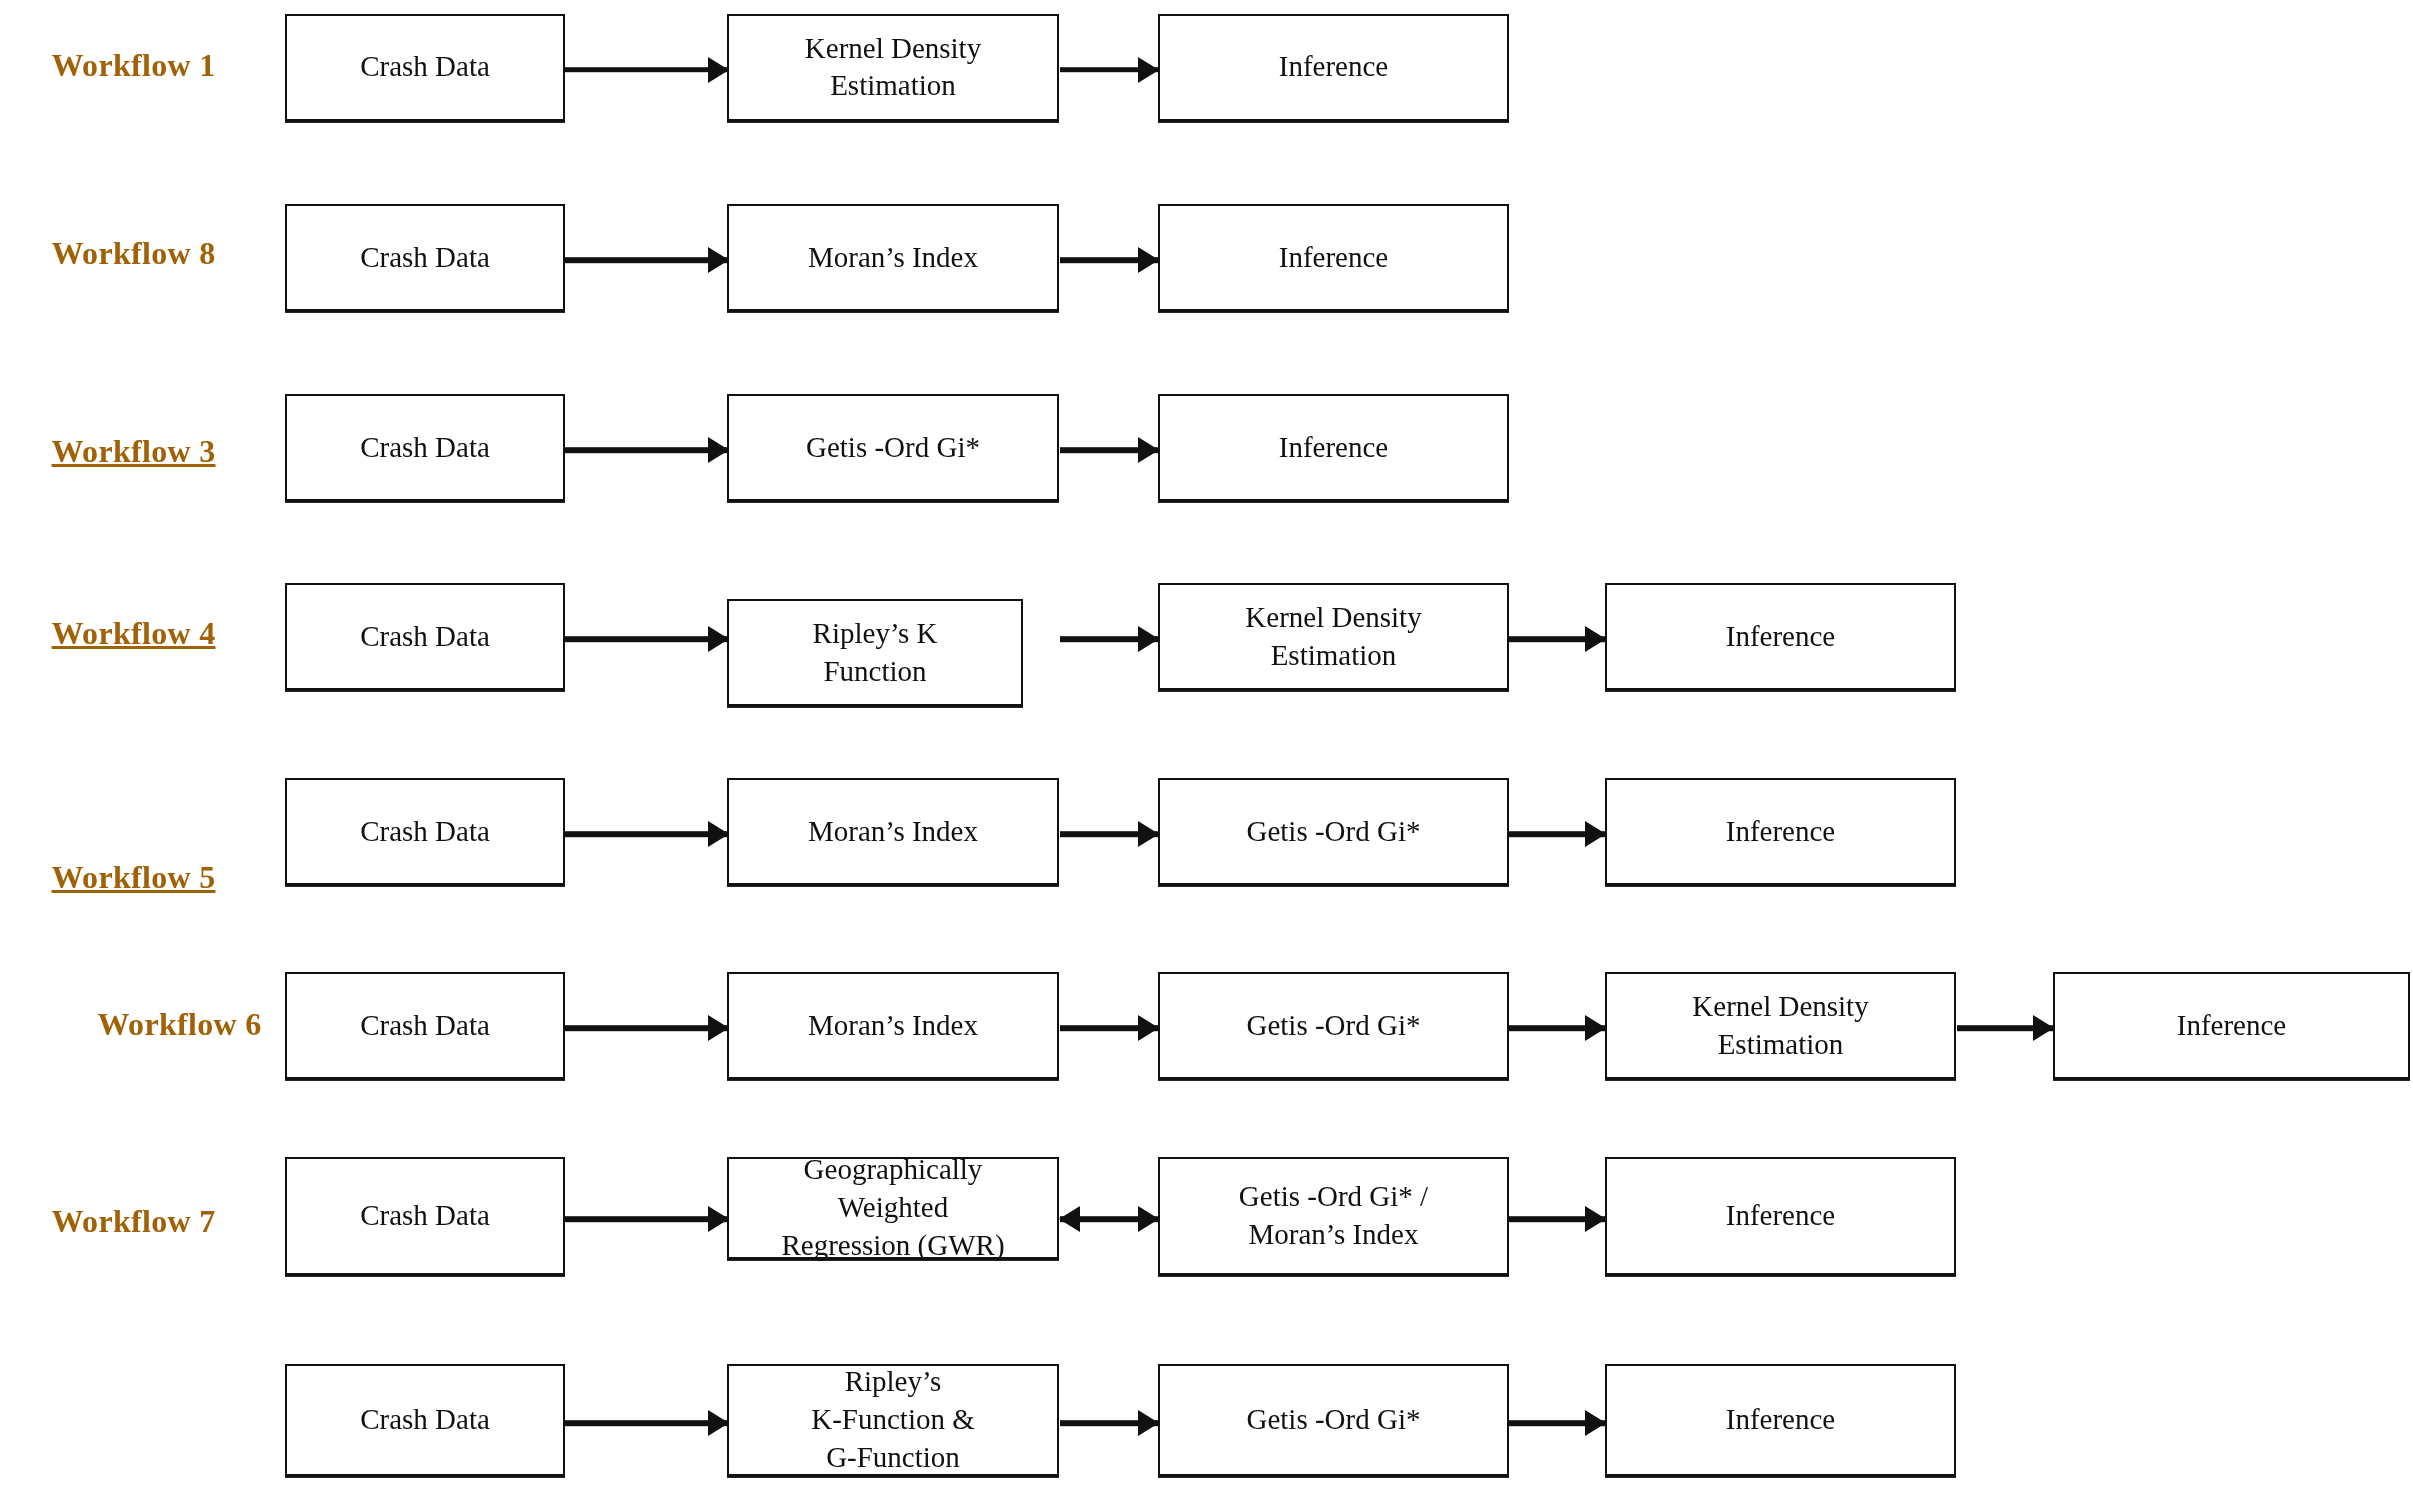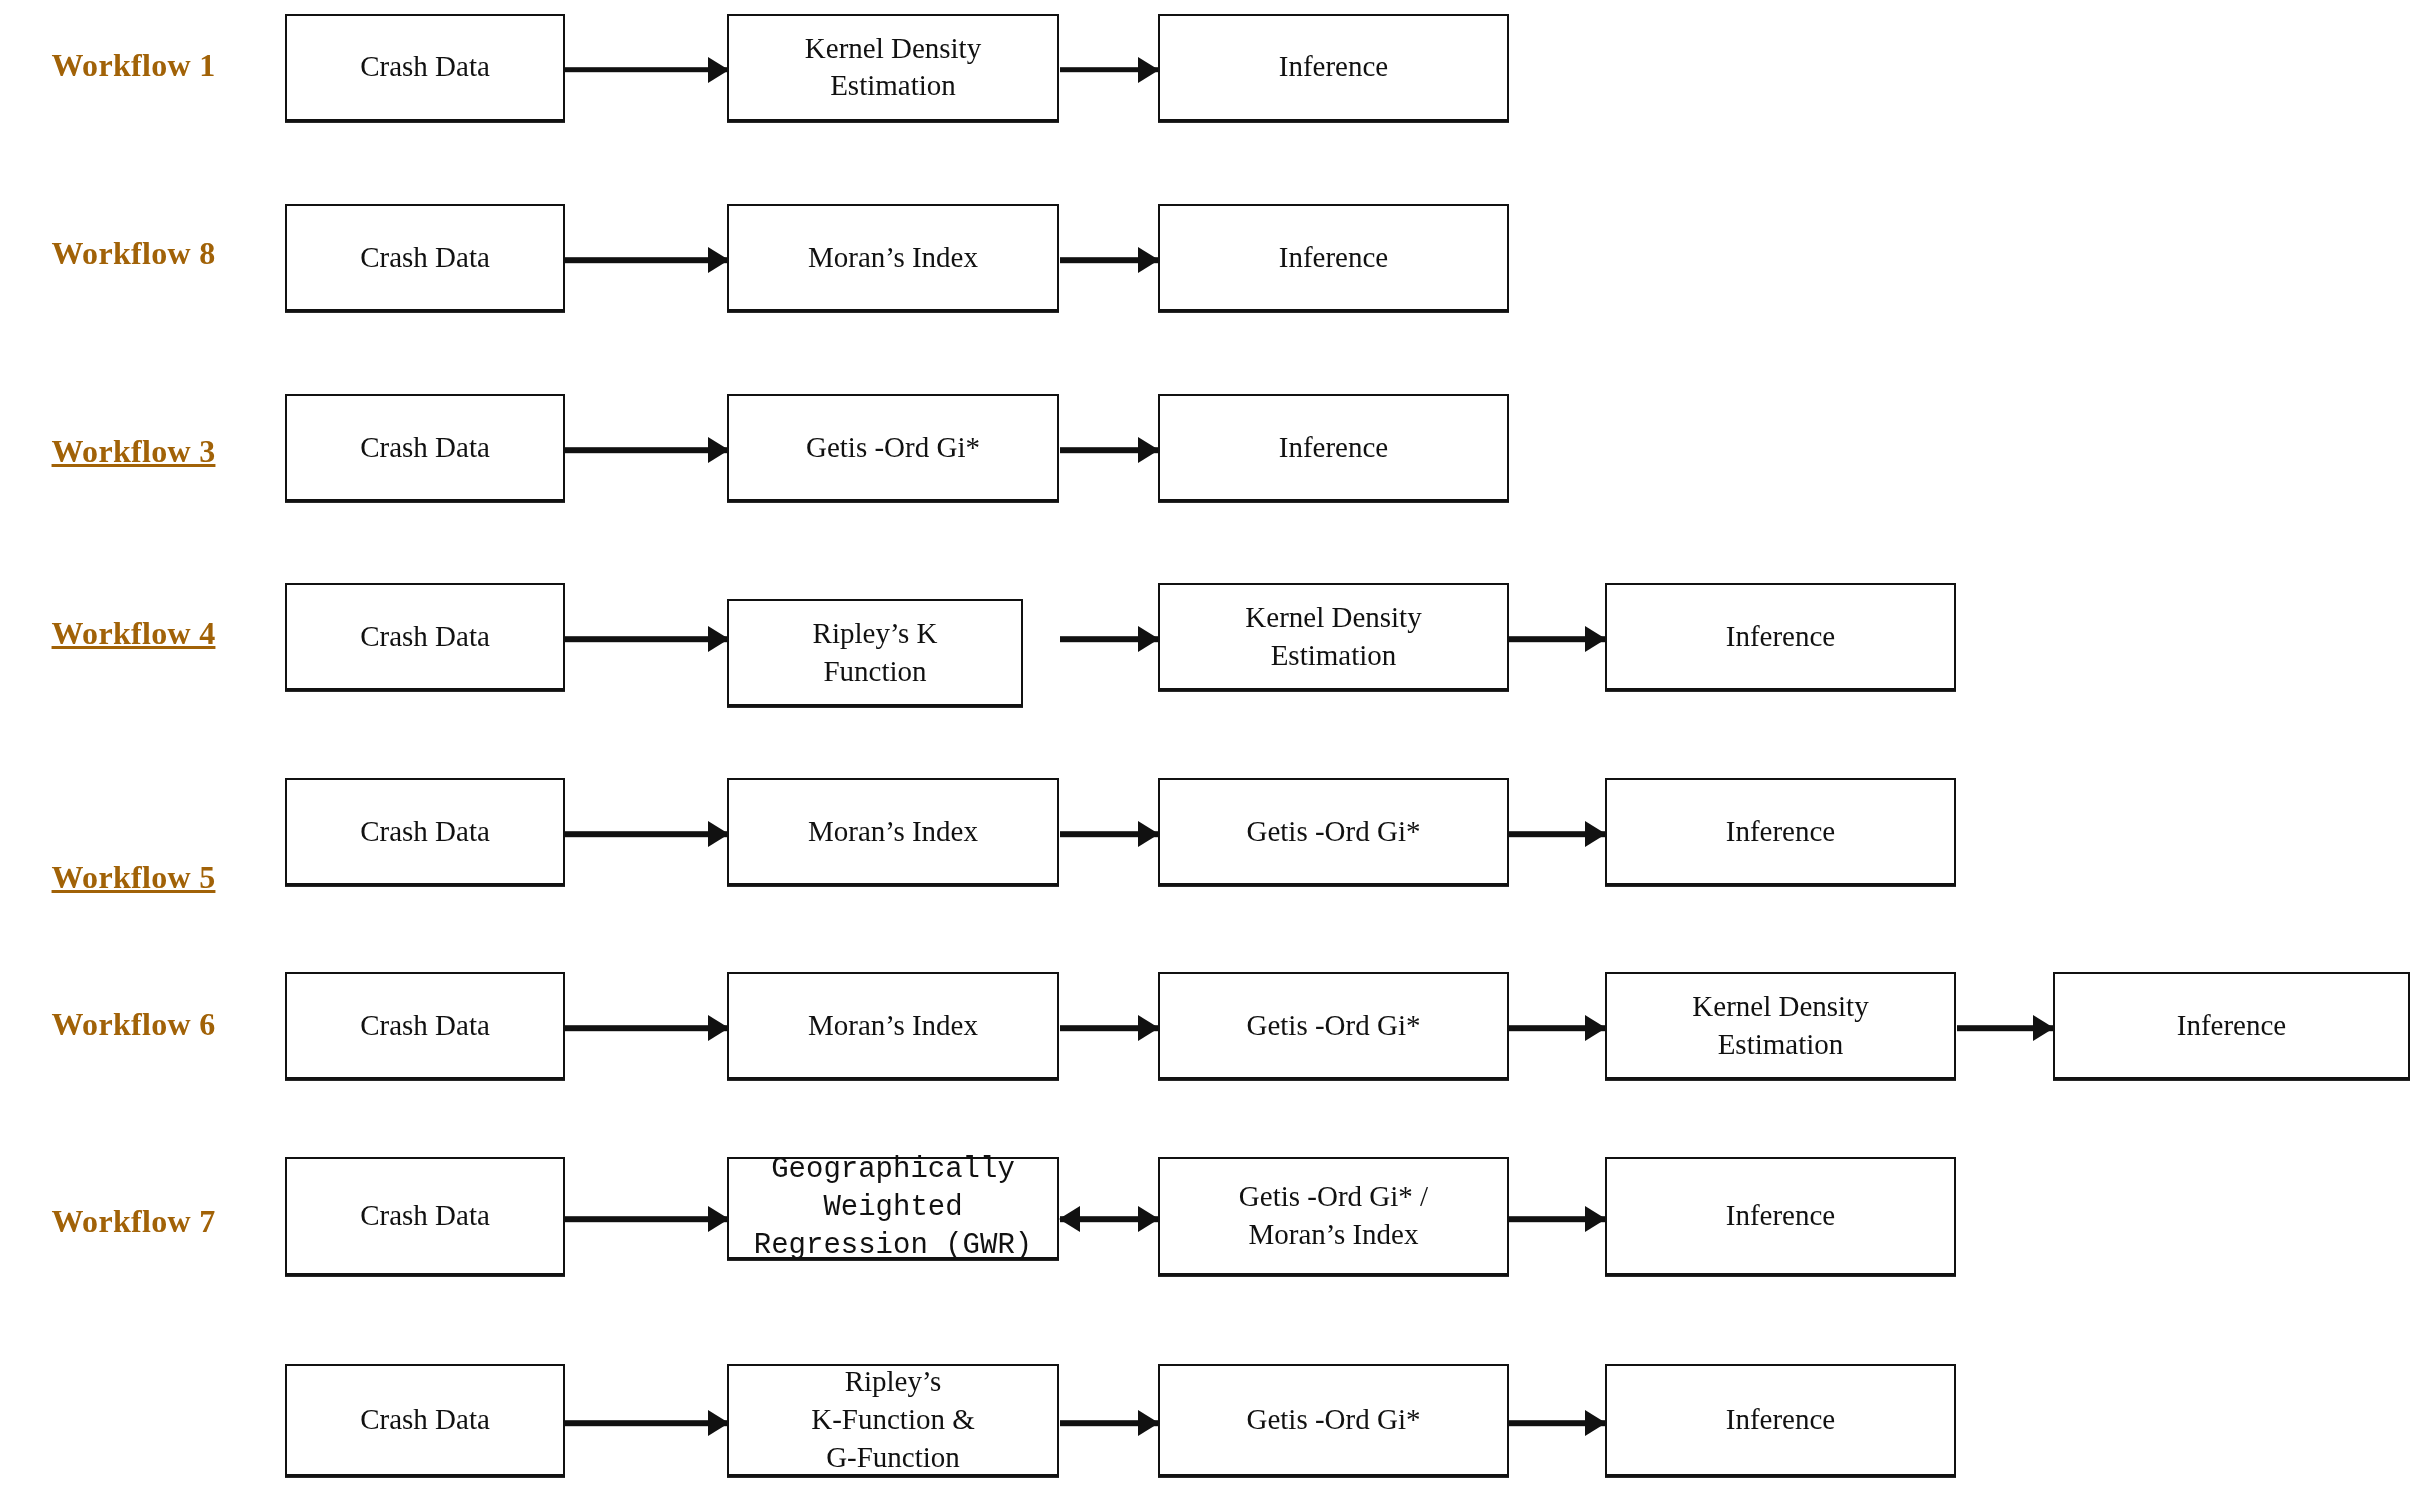--- a/index.html
+++ b/index.html
@@ -145,21 +145,21 @@
       </div>
       <div class="arrow" style="position: absolute; left: 1224px; width: 96px; top: 53px;">
         <span class="shaft"></span>
         <span class="head-r"></span>
       </div>
       <div class="node" style="position: absolute; left: 0px; width: 280px; height: 107px; top: 0px;">Crash Data</div>
       <div class="node" style="position: absolute; left: 442px; width: 332px; height: 107px; top: 0px;">Moran’s Index</div>
       <div class="node" style="position: absolute; left: 873px; width: 351px; height: 107px; top: 0px;">Getis -Ord Gi*</div>
       <div class="node" style="position: absolute; left: 1320px; width: 351px; height: 107px; top: 0px;">Inference</div>
     </div>
-    <div class="wf-label red" style="top: 1007px;">Workflow 6</div>
+    <div class="wf-label red" style="top: 1007px; padding-left: 46px;">Workflow 6</div>
     <div class="chain" style="top: 972px;">
       <div class="arrow" style="position: absolute; left: 280px; width: 163px; top: 53px;">
         <span class="shaft"></span>
         <span class="head-r"></span>
       </div>
       <div class="arrow" style="position: absolute; left: 775px; width: 98px; top: 53px;">
         <span class="shaft"></span>
         <span class="head-r"></span>
       </div>
       <div class="arrow" style="position: absolute; left: 1224px; width: 96px; top: 53px;">
@@ -186,21 +186,21 @@
       <div class="arrow" style="position: absolute; left: 775px; width: 98px; top: 59px;">
         <span class="shaft"></span>
         <span class="head-r"></span>
         <span class="head-l"></span>
       </div>
       <div class="arrow" style="position: absolute; left: 1224px; width: 96px; top: 59px;">
         <span class="shaft"></span>
         <span class="head-r"></span>
       </div>
       <div class="node" style="position: absolute; left: 0px; width: 280px; height: 118px; top: 0px;">Crash Data</div>
-      <div class="node" style="position: absolute; left: 442px; width: 332px; height: 102px; top: 0px; font-family: Liberation Mono, monospace;">Geographically
+      <div class="node" style="position: absolute; left: 442px; width: 332px; height: 102px; top: 0px;">Geographically
 Weighted
 Regression (GWR)</div>
       <div class="node" style="position: absolute; left: 873px; width: 351px; height: 118px; top: 0px;">Getis -Ord Gi* /
 Moran’s Index</div>
       <div class="node" style="position: absolute; left: 1320px; width: 351px; height: 118px; top: 0px;">Inference</div>
     </div>
     <div class="chain" style="top: 1364px;">
       <div class="arrow" style="position: absolute; left: 280px; width: 163px; top: 56px;">
         <span class="shaft"></span>
         <span class="head-r"></span>

